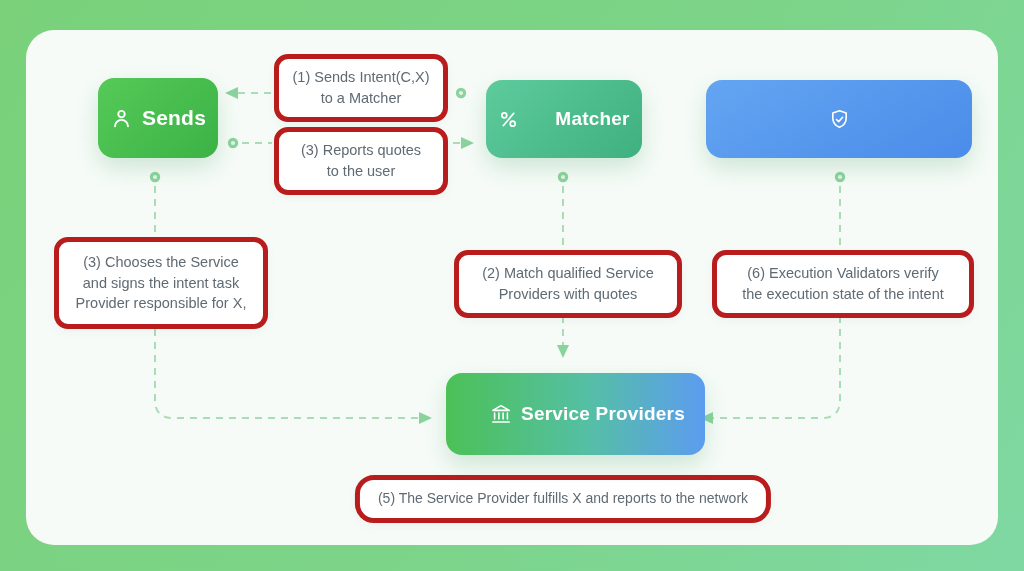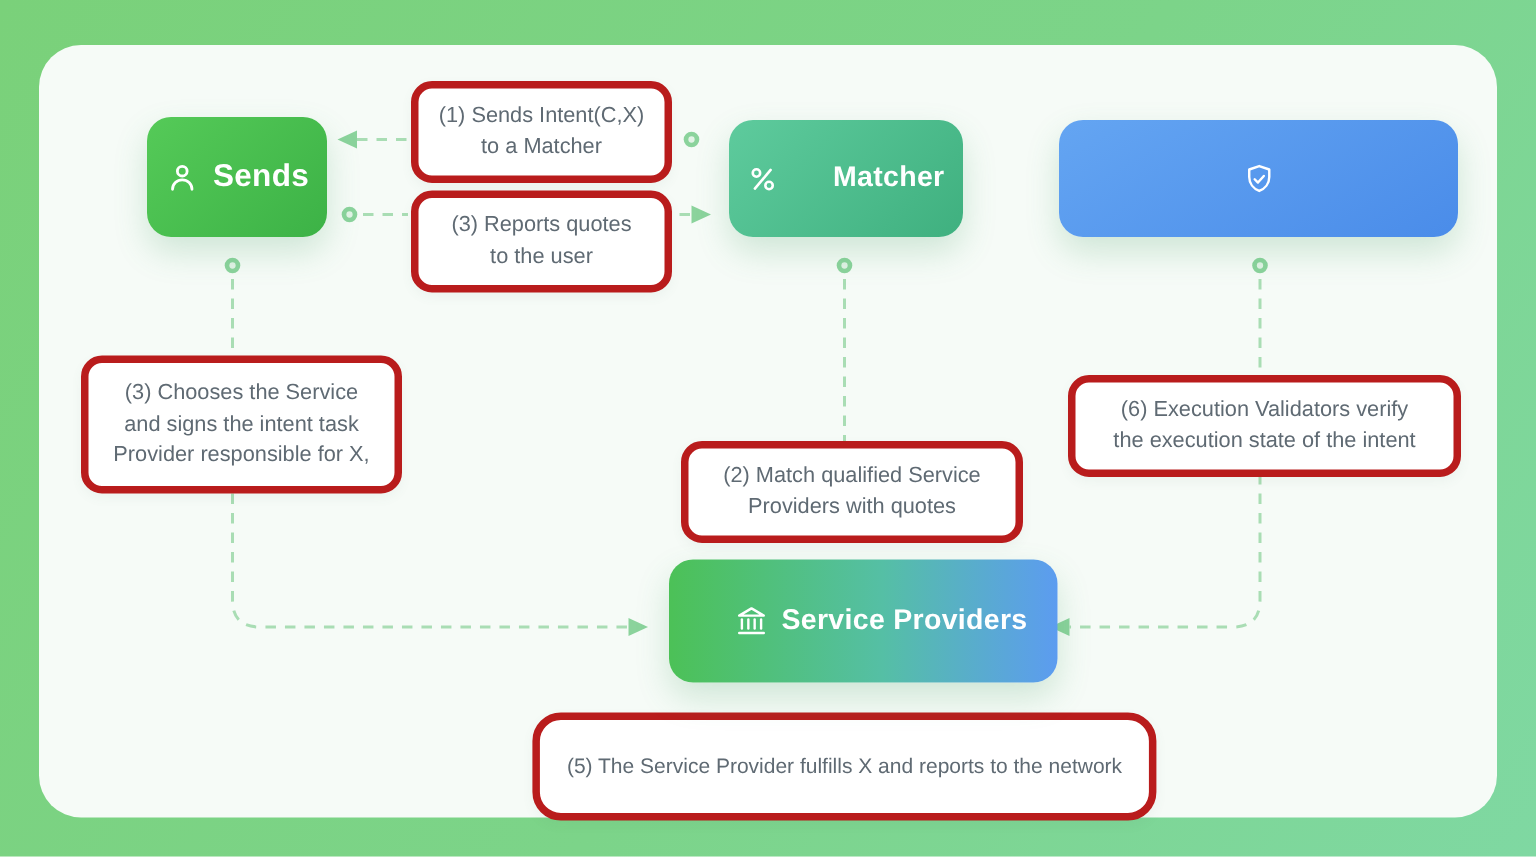--- a/index.html
+++ b/index.html
@@ -32,24 +32,24 @@
   .steplabel{
     position:absolute;z-index:2;background:#ffffff;border:5px solid #b91c1c;
     border-radius:14px;color:#5f6a73;font-size:14.5px;line-height:1.42;
     display:flex;flex-direction:column;align-items:center;justify-content:center;
     text-align:center;box-shadow:0 3px 8px rgba(90,120,100,0.06);
   }
   .steplabel span{display:block;}
   .label-1{left:274px;top:54px;width:164px;height:58px;}
   .label-3{left:274px;top:127px;width:164px;height:58px;}
   .label-4{left:54px;top:237px;width:204px;height:82px;}
-  .label-2{left:454px;top:250px;width:218px;height:58px;margin-top:44px;}
+  .label-2{left:454px;top:250px;width:218px;height:58px;}
   .label-6{left:712px;top:250px;width:252px;height:58px;}
   .label-5{left:563px;top:475px;transform:translateX(-50%);height:38px;
-    white-space:nowrap;padding:12px 18px;font-size:14px;border-radius:19px;flex-direction:row;}
+    white-space:nowrap;padding:0 18px;font-size:14px;border-radius:19px;flex-direction:row;}
 </style>
 </head>
 <body>
 
 <div class="panel"></div>
 
 <svg class="overlay" viewBox="0 0 1024 571">
   <g stroke="#a9ddb4" stroke-width="2" fill="none" stroke-dasharray="7 6">
     <path d="M238 93 H272"></path>
     <path d="M440 93 H452"></path>

